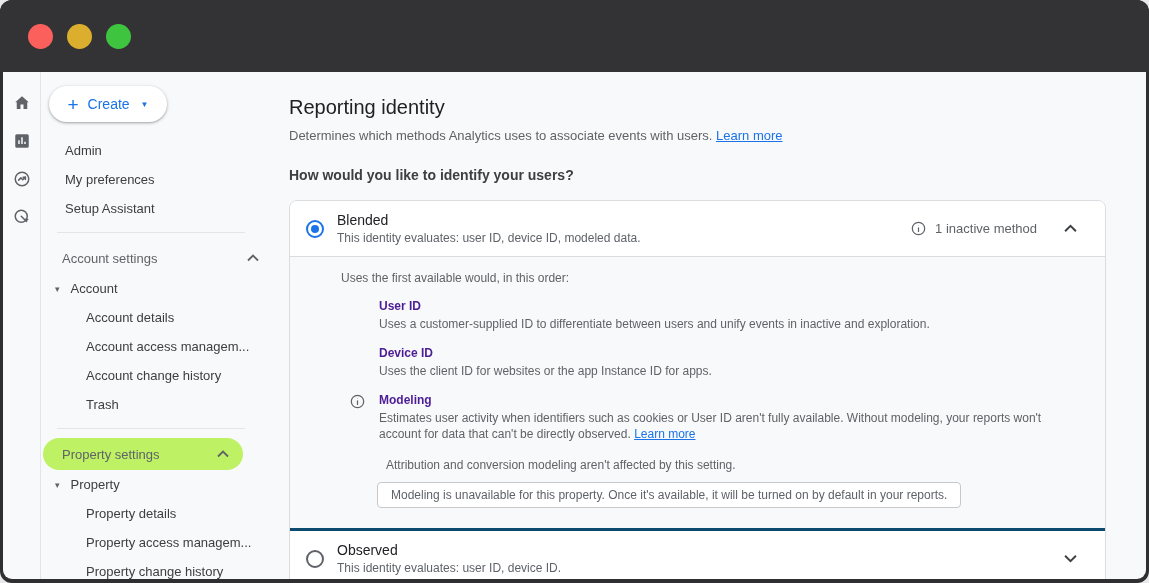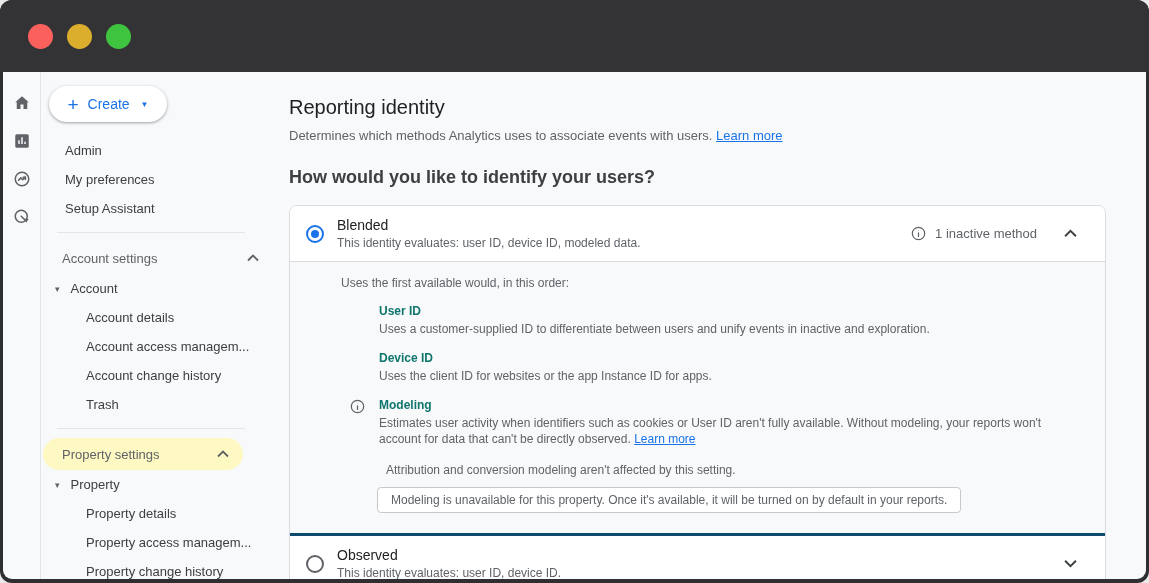--- a/index.html
+++ b/index.html
@@ -39,50 +39,50 @@
   .nav-item{ height:29px; display:flex; align-items:center; padding-left:24px; cursor:pointer; }
   .nav-item.l2{ padding-left:14px; gap:11px; }
   .nav-item.l3{ padding-left:45px; }
   .tree-caret{ font-size:9px; color:#5f6368; }
   .divider{ height:1px; background:#e3e5e8; margin:9px 28px 9px 16px; }
   .sec-header{
     height:32px; display:flex; align-items:center; justify-content:space-between;
     padding:0 14px 0 21px; color:#5f6368; cursor:pointer;
   }
   .sec-header.highlight{
-    background:#fef9c3; border-radius:16px; margin:0 30px 0 2px; padding-left:19px;
+    background:#bef264; border-radius:16px; margin:0 30px 0 2px; padding-left:19px;
   }
   .chev{ color:#5f6368; display:flex; }
   
   .main{ flex:1; padding:24px 40px 12px 16px; overflow:hidden; }
   .page-title{ font-size:20px; color:#202124; font-weight:400; }
   .page-sub{ font-size:13px; color:#5f6368; margin-top:9px; }
   a.link{ color:#1a73e8; text-decoration:underline; cursor:pointer; }
-  .question{ font-size:18px; font-weight:700; color:#3c4043; margin-top:24px; }
+  .question{ font-size:14px; font-weight:700; color:#3c4043; margin-top:24px; }
   .card{
     margin-top:17px; background:#fff; border:1px solid #dadce0; border-radius:8px;
     width:817px; overflow:hidden;
   }
   .opt-row{ display:flex; align-items:center; padding:11px 24px 11px 16px; background:#fff; cursor:pointer;}
   .opt-row.bordered{ border-top:3px solid #0c4a6e; }
   .radio{ width:18px; height:18px; border-radius:50%; flex:none; margin-right:13px; position:relative; cursor:pointer;}
   .radio.on{ border:2px solid #1a73e8; }
   .radio.on::after{ content:""; position:absolute; left:3px; top:3px; width:8px; height:8px; border-radius:50%; background:#1a73e8; }
   .radio.off{ border:2px solid #5f6368; }
   .opt-text{ flex:1; }
   .opt-title{ font-size:14px; color:#202124; }
   .opt-desc{ font-size:12px; color:#5f6368; margin-top:3px; }
   .opt-right{ display:flex; align-items:center; gap:9px; color:#5f6368; }
   .badge-text{ font-size:13px; color:#5f6368; margin-right:14px; }
   .chev-btn{ display:flex; color:#3c4043; cursor:pointer; padding:4px;}
   
   .detail{ background:#f8f9fa; border-top:1px solid #dadce0; padding:14px 24px 20px 51px; }
   .detail-intro{ font-size:12px; color:#5f6368; }
   .method{ margin-left:38px; margin-top:14px; position:relative; max-width:690px;}
-  .method-title{ font-size:12px; font-weight:700; color:#0f766e; }
+  .method-title{ font-size:12px; font-weight:700; color:#4c1d95; }
   .method-desc{ font-size:12px; color:#5f6368; line-height:16px; margin-top:3px; }
   .method .m-info{ position:absolute; left:-29px; top:1px; }
   .note-line{ margin-left:45px; margin-top:16px; font-size:12px; color:#5f6368; }
   .notice-box{
     margin-left:36px; margin-top:10px; display:inline-block; background:#fff;
     border:1px solid #c6c9cc; border-radius:4px; padding:5px 13px; font-size:12px; color:#5f6368;
   }
   .info-ic{ display:flex; }
 </style>
 </head>

